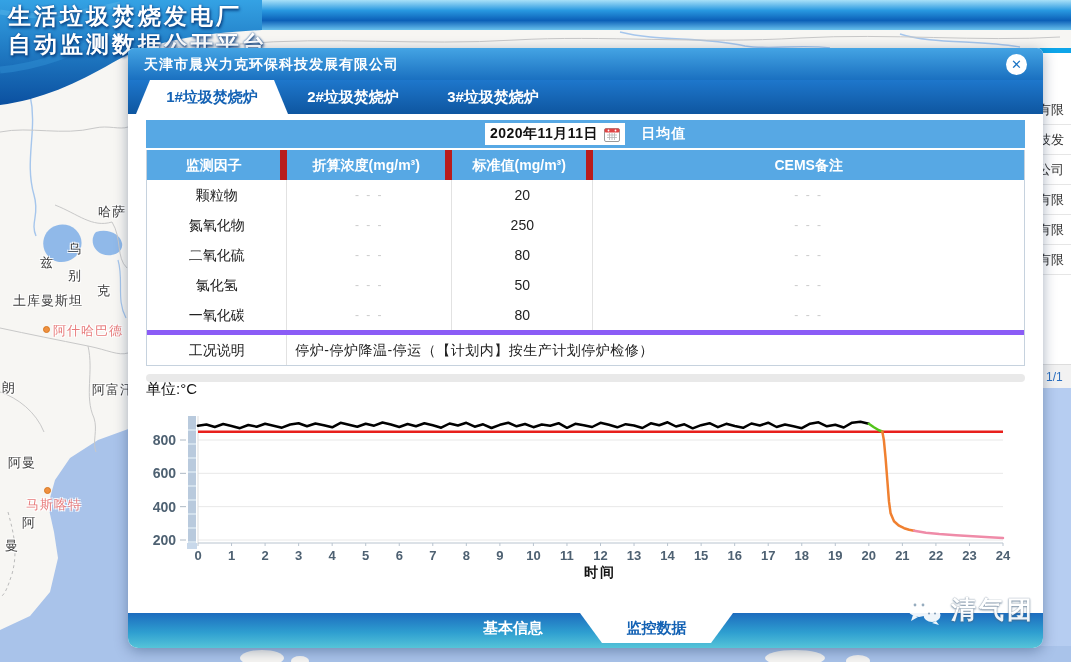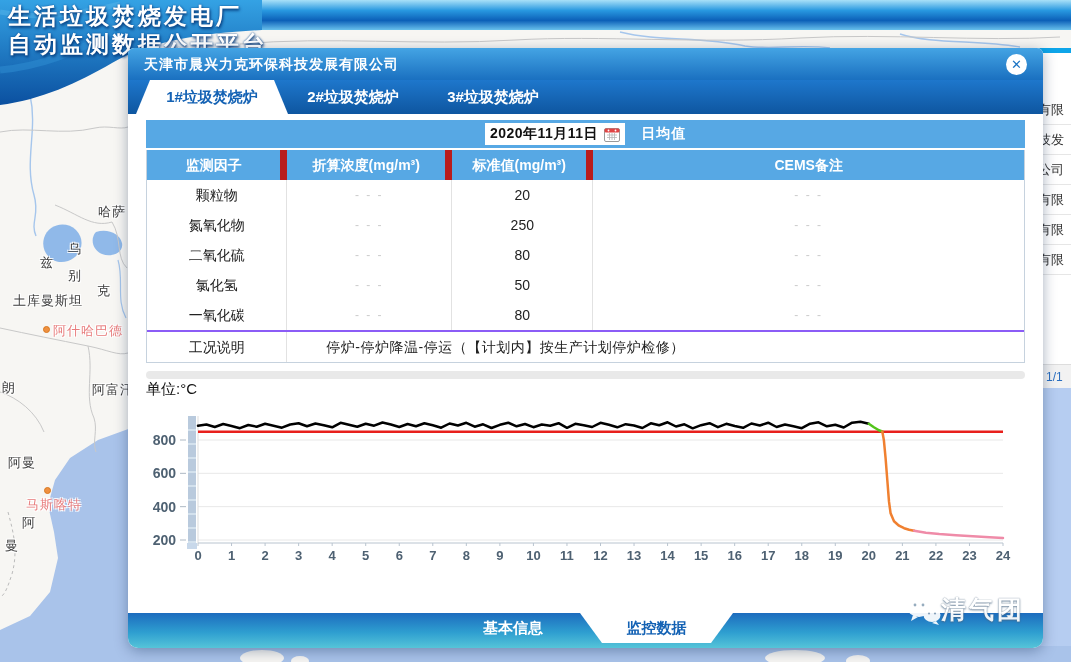--- a/index.html
+++ b/index.html
@@ -49,43 +49,43 @@
   #date-text { font-size:14px; font-weight:700; color:#111; letter-spacing:.5px; }
   #mode-label { color:#fff; font-size:14px; font-weight:700; letter-spacing:1px; }
 
   #factor-table { margin-top:2px; border:1px solid #c6d2de; border-top:none; }
   .tr { display:grid; grid-template-columns:16% 18.8% 16.1% 49.1%; }
   .tr.head .td { background:#57a8e4; color:#fff; font-weight:700; height:30px; line-height:30px; border-right:7px solid #b91c1c; }
   .tr.head .td:last-child { border-right:none; }
   .td { height:30px; line-height:30px; text-align:center; font-size:14px; color:#222; border-right:1px solid #e2e2e2; overflow:hidden; }
   .td:last-child { border-right:none; }
   .td.dash { color:#ccc; letter-spacing:2px; font-size:12px; }
-  .tr.cond { border-top:2px solid #8b5cf6; grid-template-columns:16% 84%; }
-  .tr.cond .td.val { text-align:left; padding-left:8px; letter-spacing:.5px;margin-left:31px; }
+  .tr.cond { border-top:5px solid #8b5cf6; grid-template-columns:16% 84%; }
+  .tr.cond .td.val { text-align:left; padding-left:8px; letter-spacing:.5px; }
 
   #gray-strip { margin-top:8px; height:8px; background:#e9e9e9; border-radius:4px; }
 
   
   #unit-label { position:absolute; left:18px; top:332px; font-size:15px; color:#111; font-weight:500; }
   #chart-title { position:absolute; left:300px; top:336px; width:200px; text-align:center; font-size:15px; font-weight:700; color:#1b79c4; letter-spacing:2px; }
   #chart { position:absolute; left:0; top:355px; }
   #xlabel { position:absolute; left:322px; top:516px; width:300px; text-align:center; font-size:14px; font-weight:600; color:#111; letter-spacing:2px; }
   #legend { position:absolute; left:0; top:535px; width:915px; display:flex; justify-content:center; align-items:center; gap:14px; }
   .lg-item { display:flex; align-items:center; gap:7px; font-size:13px; font-weight:600; color:#111; letter-spacing:1px; }
   .lg-sq { width:14px; height:14px; display:inline-block; }
 
   
   #bottom-bar { position:absolute; left:0; bottom:0; right:0; height:35px; border-radius:0 0 10px 10px;
                 background:linear-gradient(180deg,#1d6cbe 0%,#2e9ed0 55%,#55c4d8 100%); }
   .bot-tab { position:absolute; top:0; height:30px; line-height:30px; text-align:center; font-size:15px; font-weight:700; color:#fff; cursor:pointer; }
   .bot-tab.active { background:#fff; color:#1462b4;
                     clip-path:polygon(0 0, 100% 0, calc(100% - 22px) 100%, 22px 100%); }
 
   
-  #watermark { position:absolute; left:905px; top:593px; z-index:5; display:flex; align-items:center; gap:0; opacity:.93; }
+  #watermark { position:absolute; left:905px; top:593px; z-index:5; display:flex; align-items:center; gap:10px; opacity:.93; }
   #wm-text { color:#fff; font-size:25px; font-weight:700; letter-spacing:3px;
              text-shadow:0 1px 2px rgba(70,100,130,.8), 0 0 1px rgba(90,110,130,.9); }
 </style>
 </head>
 <body>
 
 <div id="stage">
 
   <svg id="map-svg" width="1071" height="662">
     <rect x="0" y="0" width="1071" height="662" fill="#f7f6f3"></rect>
@@ -310,20 +310,21 @@
         <line x1="60" y1="111" x2="68" y2="111" stroke="#dce8f2" stroke-width="1.5"></line>
         <line x1="60" y1="125" x2="68" y2="125" stroke="#dce8f2" stroke-width="1.5"></line>
         <line x1="60" y1="139" x2="68" y2="139" stroke="#dce8f2" stroke-width="1.5"></line>
         <rect x="59" y="140" width="10" height="6" fill="#c8d8ea"></rect>
         <line x1="70" y1="28.666666666666664" x2="875" y2="28.666666666666664" stroke="#e8201c" stroke-width="2.5"></line>
         <polyline points="70.0,22.8 78.4,21.5 86.8,24.0 95.2,21.0 103.5,23.0 111.9,25.2 120.3,22.0 128.7,23.7 137.1,20.8 145.5,22.7 153.9,24.7 162.2,21.5 170.6,20.2 179.0,23.2 187.4,20.5 195.8,22.2 204.2,24.3 212.6,19.8 220.9,21.8 229.3,23.7 237.7,20.7 246.1,22.7 254.5,19.5 262.9,21.5 271.3,24.0 279.6,21.0 288.0,23.2 296.4,20.2 304.8,22.2 313.2,24.7 321.6,20.5 329.9,22.5 338.3,19.8 346.7,23.7 355.1,21.3 363.5,25.0 371.9,21.8 380.3,19.7 388.6,23.3 397.0,21.0 405.4,24.2 413.8,21.5 422.2,22.7 430.6,20.2 439.0,24.8 447.3,20.8 455.7,22.2 464.1,24.0 472.5,19.8 480.9,21.8 489.3,24.3 497.7,21.2 506.0,22.5 514.4,25.0 522.8,20.3 531.2,22.3 539.6,19.3 548.0,23.5 556.4,21.3 564.7,25.3 573.1,22.2 581.5,20.2 589.9,24.2 598.3,20.8 606.7,23.0 615.1,24.8 623.4,20.5 631.8,22.5 640.2,19.7 648.6,24.0 657.0,21.5 665.4,23.2 673.8,25.2 682.1,20.7 690.5,19.3 698.9,23.3 707.3,21.7 715.7,24.5 724.1,19.7 732.4,18.7 740.8,20.8" fill="none" stroke="#000000" stroke-width="2.5" stroke-linejoin="round" stroke-linecap="round"></polyline>
         <polyline points="740.8,20.8 745.9,24.3 750.9,27.3 754.3,28.5" fill="none" stroke="#52c41a" stroke-width="2.5" stroke-linejoin="round" stroke-linecap="round"></polyline>
         <polyline points="754.3,28.5 755.9,37.3 757.6,55.3 759.3,77.0 761.0,98.7 762.6,110.3 766.0,118.3 771.0,122.7 776.1,125.2 781.1,126.8 786.1,127.8" fill="none" stroke="#f08030" stroke-width="2.5" stroke-linejoin="round" stroke-linecap="round"></polyline>
         <polyline points="786.1,127.8 797.9,129.7 811.3,131.0 828.0,132.2 844.8,133.3 861.6,134.3 875.0,135.0" fill="none" stroke="#ef8ba8" stroke-width="2.5" stroke-linejoin="round" stroke-linecap="round"></polyline>
       </svg>
+    <div id="xlabel">时间</div>
 
     <div id="bottom-bar">
         <div class="bot-tab" style="left: 330px; width: 110px;">基本信息</div>
         <div class="bot-tab active" style="left: 452px; width: 153px;">监控数据</div>
       </div>
   </div>
 
   <div id="watermark">
     <svg width="36" height="30">
       <ellipse cx="14" cy="12" rx="12" ry="10" fill="#fff"></ellipse>

